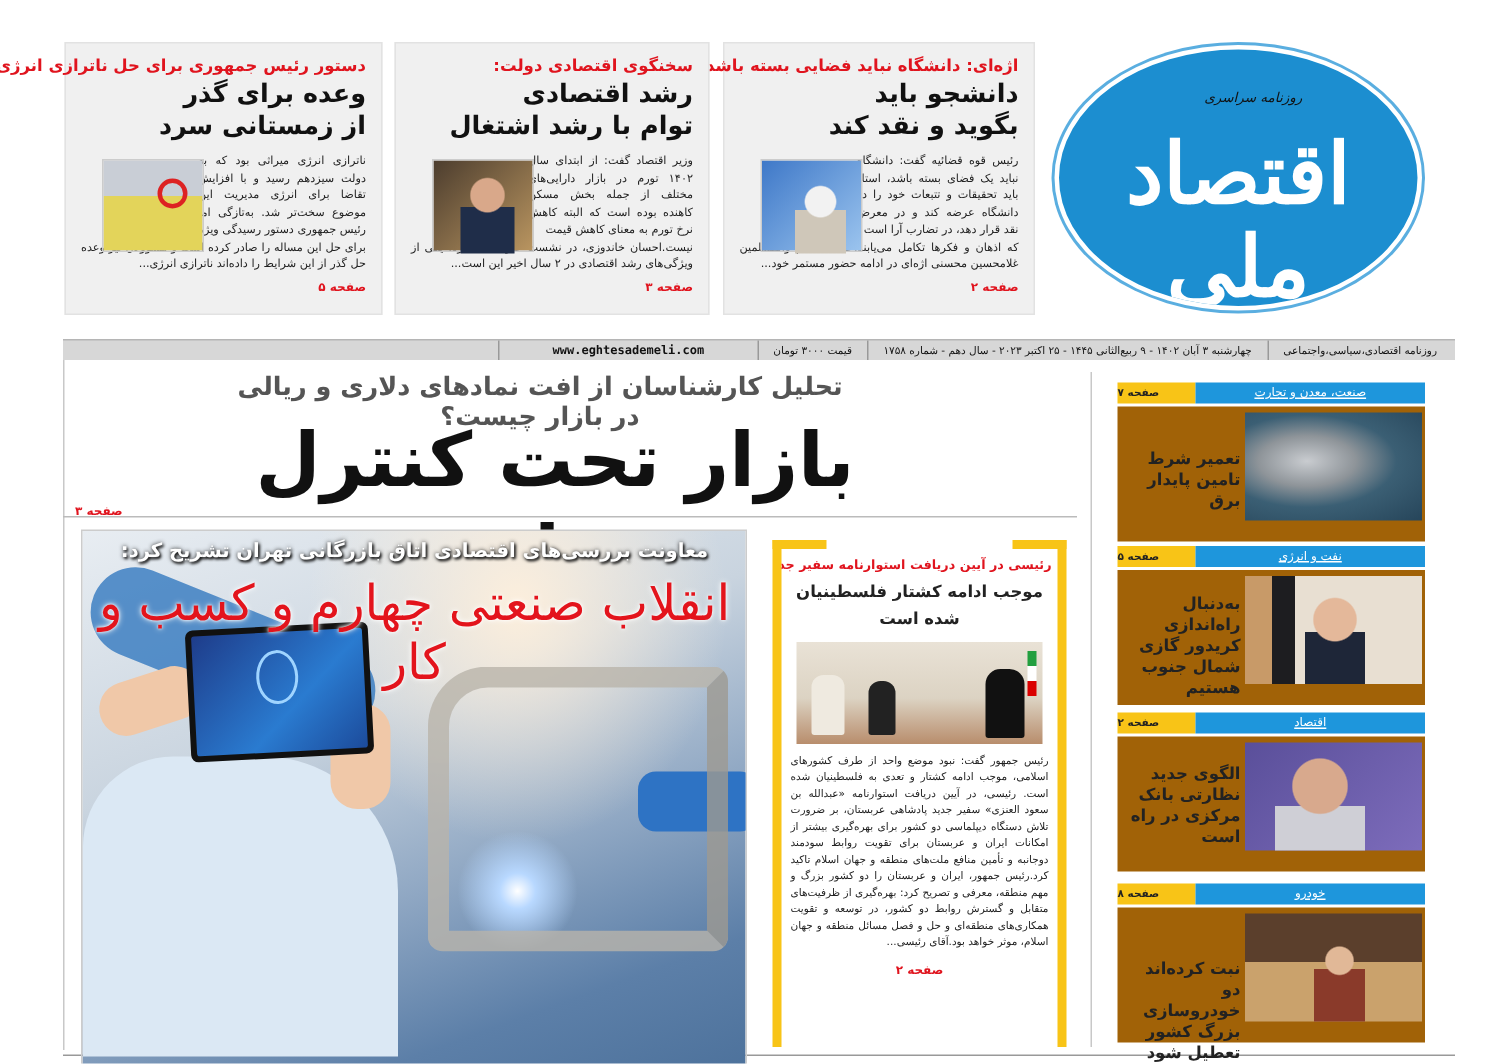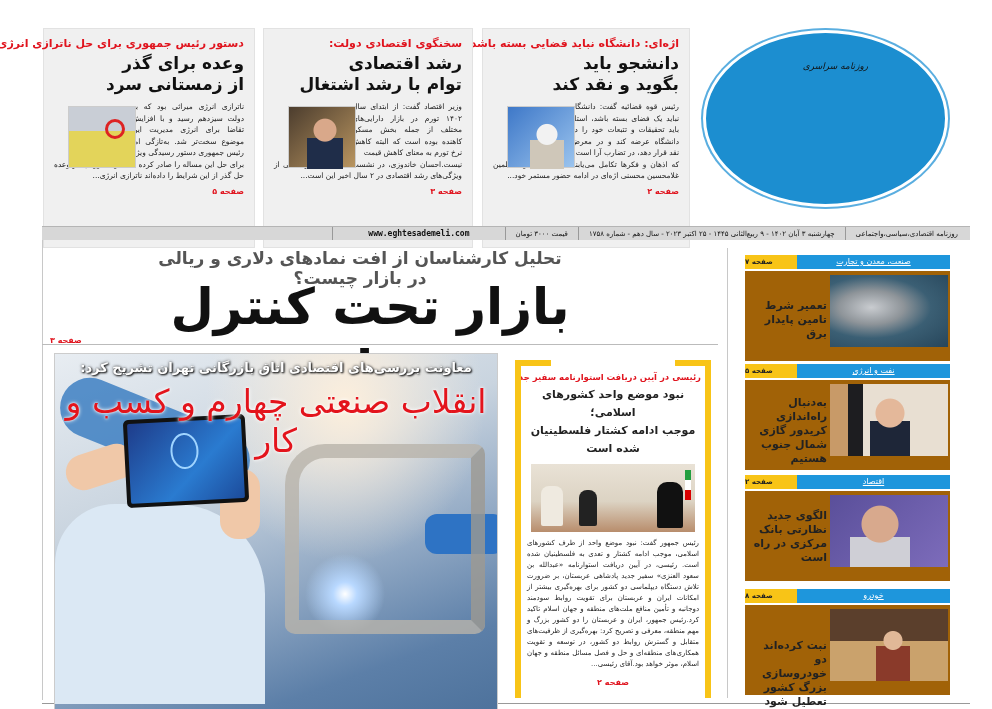--- a/index.html
+++ b/index.html
@@ -1,19 +1,19 @@
 <!DOCTYPE html>
 <html><head>
 <meta charset="utf-8">
 <style>
   * { box-sizing: border-box; margin: 0; padding: 0; }
   body { width: 992px; height: 709px; background: #ffffff; font-family: "DejaVu Sans", sans-serif; overflow: hidden; position: relative; direction: rtl; }
 
   
-  .teaser { position: absolute; top: 28px; height: 220px; background: #f0f0f0; border: 1px solid #e2e2e2; padding: 8px 10px; }
+  .teaser { position: absolute; top: 28px; height: 182px; background: #f0f0f0; border: 1px solid #e2e2e2; padding: 8px 10px; }
   .teaser .kicker { color: #e0141e; font-size: 11px; font-weight: bold; text-align: right; white-space: nowrap; }
   .teaser .title { color: #111; font-size: 17px; font-weight: bold; line-height: 21px; text-align: right; margin-top: 3px; }
   .teaser .photo { position: absolute; left: 24px; top: 77px; width: 68px; height: 62px; border: 1px solid #ccc; }
   .teaser .body { font-size: 7.5px; line-height: 11.5px; color: #222; text-align: justify; margin-top: 6px; }
   .teaser .body .indent { display: block; margin-left: 78px; }
   .teaser .page { color: #e0141e; font-size: 8px; font-weight: bold; margin-top: 5px; text-align: right; }
 
   
   .logo { position: absolute; left: 703px; top: 30px; width: 245px; height: 177px; border-radius: 50%; background: #1c8ed0; border: 3px solid #fff; box-shadow: 0 0 0 2px #5aaee0; overflow: hidden; }
   .logo .sub { position: absolute; top: 28px; left: 0; right: 0; text-align: center; font-size: 9px; color: #111; font-style: italic; padding-left: 20px; }
@@ -87,20 +87,21 @@
   .ph-judge { background: linear-gradient(135deg, #3e78c8, #9bc4ee); position: relative; }
   .ph-judge::after { content: ""; position: absolute; left: 22px; top: 14px; width: 34px; height: 48px; background: radial-gradient(circle at 50% 28%, #f2f2f2 0 10px, transparent 11px), linear-gradient(180deg, transparent 40%, #cfc7b9 40%); }
   .ph-finmin { background: linear-gradient(135deg, #4c3d2e, #b99560); position: relative; }
   .ph-finmin::after { content: ""; position: absolute; left: 18px; top: 8px; width: 36px; height: 54px; background: radial-gradient(circle at 50% 28%, #d9a88a 0 11px, transparent 12px), linear-gradient(180deg, transparent 42%, #1f2d49 42%); }
 </style>
 </head>
 <body>
 
 <div class="logo">
   <div class="sub">روزنامه سراسری</div>
+  <div class="main">اقتصاد ملی</div>
 </div>
 
 <div class="teaser" style="left:482px; width:208px;">
   <div class="kicker">اژه‌ای: دانشگاه نباید فضایی بسته باشد</div>
   <div class="title">
     <div>دانشجو باید</div>
     <div>بگوید و نقد کند</div>
   </div>
   <div class="photo ph-judge"></div>
   <div class="body">
@@ -168,21 +169,20 @@
     </div>
   <div class="overlay-kicker">معاونت بررسی‌های اقتصادی اتاق بازرگانی تهران تشریح کرد:</div>
   <div class="overlay-title">انقلاب صنعتی چهارم و کسب و کار</div>
   <div class="pg">۷</div>
 </div>
 
 <div class="ystory">
   <div class="knock"></div>
   <div class="kicker">رئیسی در آیین دریافت استوارنامه سفیر جدید عربستان:</div>
   <div class="title">
-    <div>نبود موضع واحد کشورهای اسلامی؛</div>
     <div>موجب ادامه کشتار فلسطینیان شده است</div>
   </div>
   <div class="photo">
     <div class="p1"></div>
       <div class="p2"></div>
       <div class="p3"></div>
       <div class="flag"></div>
   </div>
   <div class="body">رئیس جمهور گفت: نبود موضع واحد از طرف کشورهای اسلامی، موجب ادامه کشتار و تعدی به فلسطینیان شده است. رئیسی، در آیین دریافت استوارنامه «عبدالله بن سعود العنزی» سفیر جدید پادشاهی عربستان، بر ضرورت تلاش دستگاه دیپلماسی دو کشور برای بهره‌گیری بیشتر از امکانات ایران و عربستان برای تقویت روابط سودمند دوجانبه و تأمین منافع ملت‌های منطقه و جهان اسلام تاکید کرد.رئیس جمهور، ایران و عربستان را دو کشور بزرگ و مهم منطقه، معرفی و تصریح کرد: بهره‌گیری از ظرفیت‌های متقابل و گسترش روابط دو کشور، در توسعه و تقویت همکاری‌های منطقه‌ای و حل و فصل مسائل منطقه و جهان اسلام، موثر خواهد بود.آقای رئیسی...</div>
   <div class="page">صفحه ۲</div>

